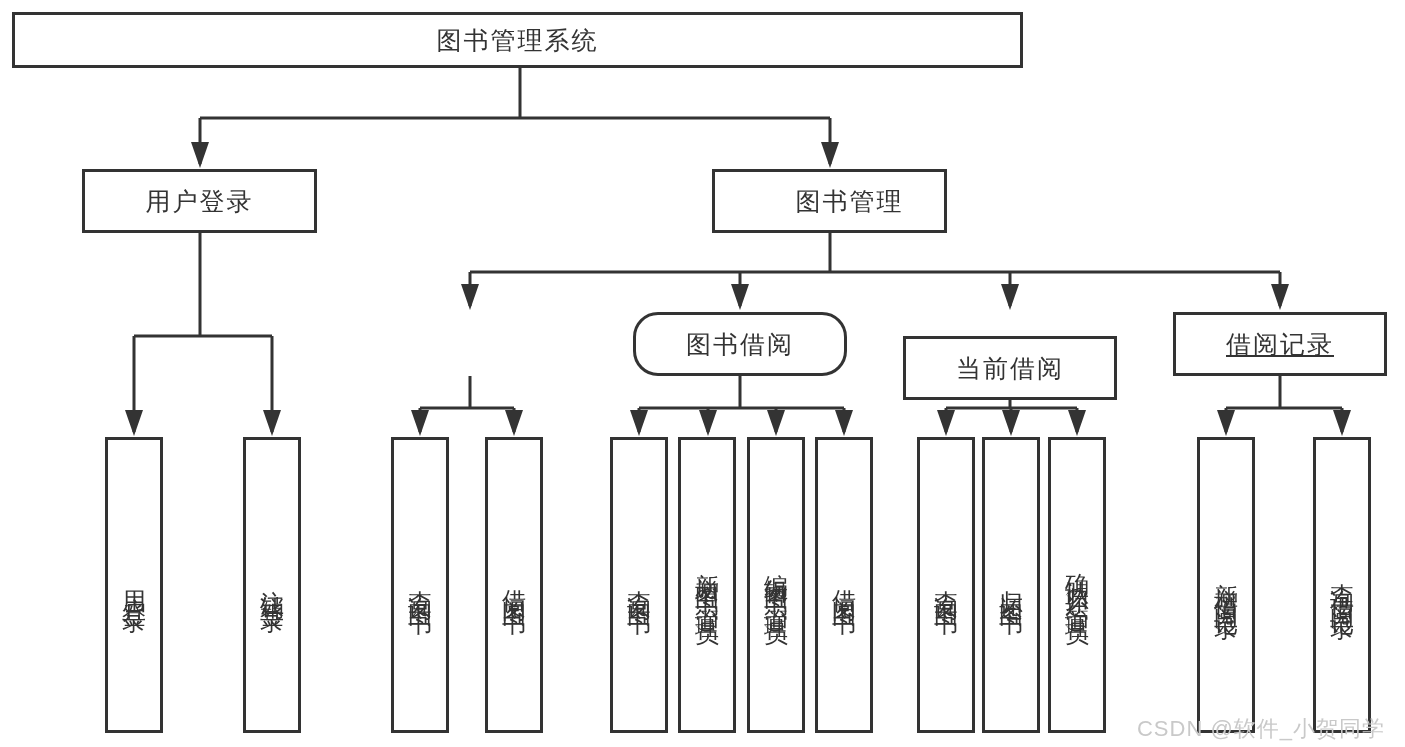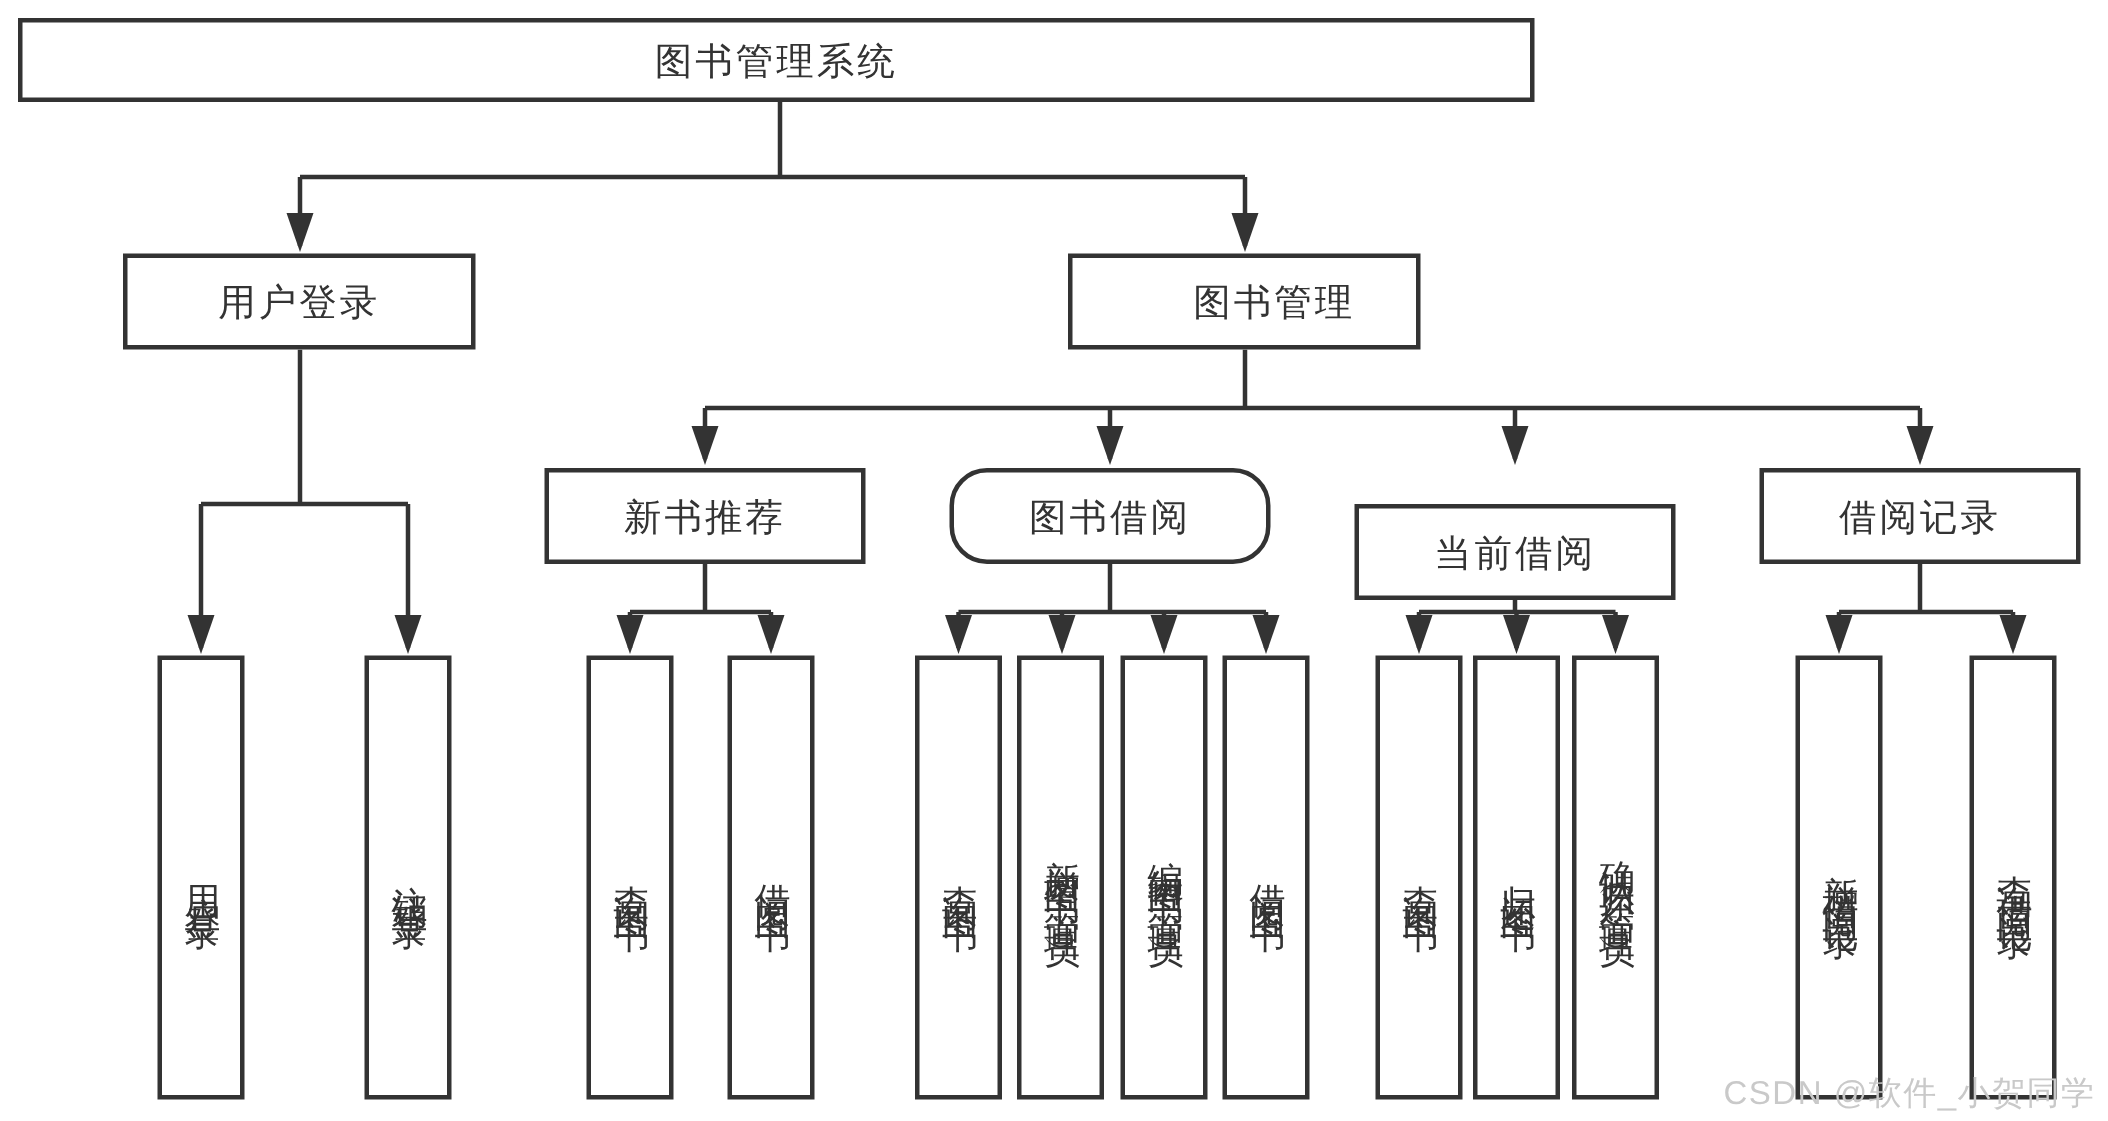--- a/index.html
+++ b/index.html
@@ -60,21 +60,21 @@
     writing-mode: vertical-rl;
     text-orientation: mixed;
     font-size: 24px;
     letter-spacing: 7px;
     line-height: 1;
     white-space: nowrap;
   }
 
   .watermark {
     position: absolute;
-    right: 8px;
+    right: 20px;
     top: 714px;
     font-size: 22px;
     color: var(--wm);
     letter-spacing: 1px;
     z-index: 2;
     white-space: nowrap;
     margin-left: 48px;
   }
 </style>
 </head>
@@ -109,24 +109,23 @@
     <polygon points="1068,410 1086,410 1077,436"></polygon>
     <polygon points="1217,410 1235,410 1226,436"></polygon>
     <polygon points="1333,410 1351,410 1342,436"></polygon>
   </svg>
 
   <div class="box root-box">图书管理系统</div>
 
   <div class="box lvl2" style="left:82px;">用户登录</div>
   <div class="box lvl2" style="left:712px;padding-left:40px;">图书管理</div>
 
-  <div class="box lvl3" style="left:363px;">新书推荐</div>
   <div class="box lvl3" style="left:633px;border-radius:25px;">图书借阅</div>
   <div class="box lvl3" style="left:903px;margin-top:24px;">当前借阅</div>
-  <div class="box lvl3" style="left:1173px;">借阅记录</div>
+  <div class="box lvl3" style="left:1173px;text-decoration:underline;">借阅记录</div>
 
   <div class="box leaf" style="left:105px;">
     <span class="vtext">用户登录</span>
   </div>
   <div class="box leaf" style="left:243px;">
     <span class="vtext">注销登录</span>
   </div>
 
   <div class="box leaf" style="left:391px;">
     <span class="vtext">查询图书</span>

